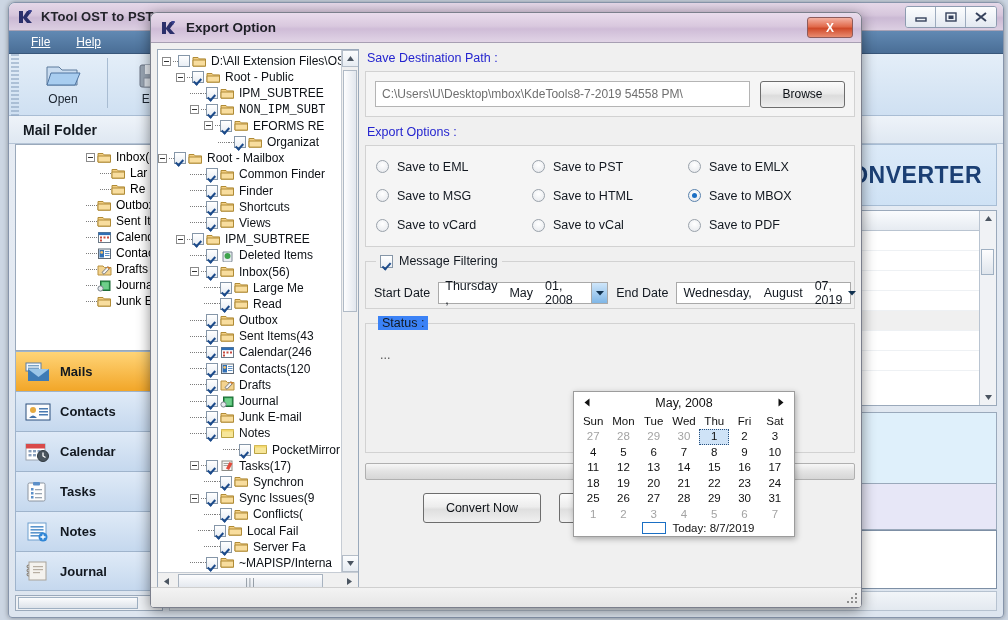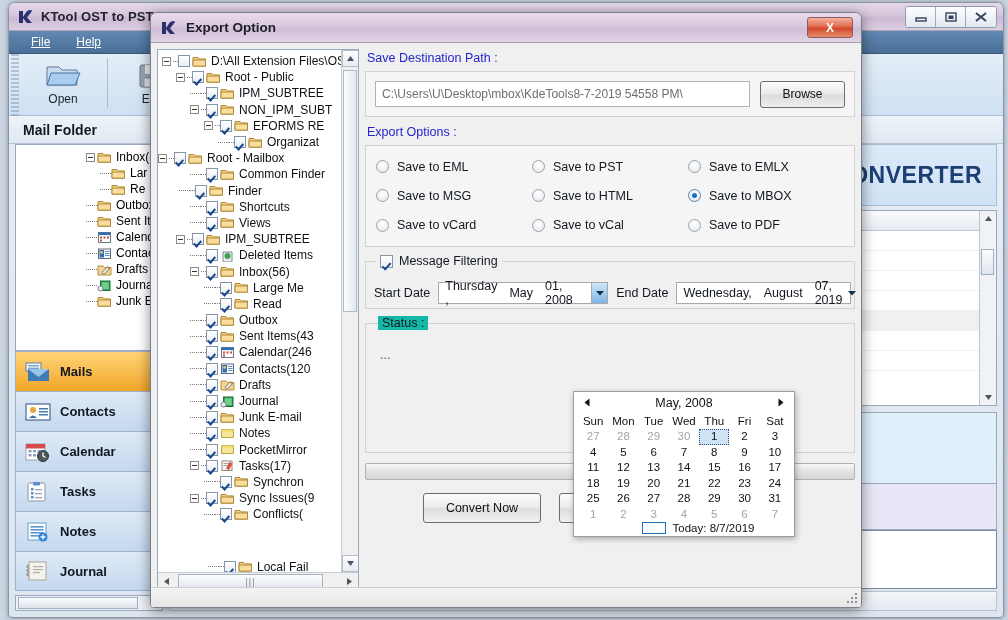--- a/index.html
+++ b/index.html
@@ -237,21 +237,21 @@
           font-size:12.5px;color:#121820;}
   .dtpick .seg{padding:0 6px;}
   .dtpick .dd{width:19px;height:20px;display:flex;align-items:center;justify-content:center;
     border-left:1px solid #a9a9a9;}
   .dtpick.focused .dd{background:linear-gradient(180deg,#cfe6fa,#7fb6e6);}
 
   #statusGroup{
     position:absolute; left:0; top:274px; right:0; height:130px;
     border:1px solid #d2d2d2;
   }
-  #statusLbl{position:absolute;left:12px;top:-8px;background:#14b8a6;padding:0 4px;
+  #statusLbl{position:absolute;left:12px;top:-8px;background:#3b82f6;padding:0 4px;
     font-size:12.5px;color:#121820;}
   #statusText{position:absolute;left:14px;top:24px;font-size:12.5px;color:#555;}
   #progBar{ position:absolute; left:0; top:414px; right:0; height:17px;
     border:1px solid #b0b0b0; border-radius:2px;
     background:linear-gradient(180deg,#f7f7f7 0%,#e3e3e3 50%,#d6d6d6 100%);}
   #btnRow{ position:absolute; left:0; top:444px; right:0; display:flex; gap:18px;
     justify-content:flex-start; padding-left:58px; }
   .dbtn{ width:118px;height:30px;border:1px solid #6d6d6d;border-radius:3px;
     background:linear-gradient(180deg,#fcfcfc 0%,#ededed 45%,#dfdfdf 55%,#f0f0f0 100%);
     display:flex;align-items:center;justify-content:center;font-size:12.5px;color:#0d1116;}
@@ -641,21 +641,21 @@
               <div class="dtrow" style="padding-left: 32px;">
                 <span class="dtexpSpacer" style="border-top: 1px dotted rgb(125, 125, 125); height: 1px; align-self: center;"></span>
                 <span style="width: 5px; height: 1px; border-top: 1px dotted rgb(125, 125, 125); flex: 0 0 auto;"></span>
                 <span class="dtchk checked"></span>
                 <svg width="15" height="13" viewBox="0 0 15 13" class="dticon">
                   <path d="M1 2.5 h5 l1.3 1.4 h6.2 v7.2 h-12.5 z" fill="#f3cf83" stroke="#b08b36"></path>
                   <path d="M1 5 h12.5 v6.1 h-12.5 z" fill="#f8dd9e" stroke="#b08b36"></path>
                 </svg>
                 <span>IPM_SUBTREE</span>
               </div>
-              <div class="dtrow" style="padding-left: 32px;">
+              <div class="dtrow" style="padding-left: 32px; font-family: Liberation Mono, monospace;">
                 <span class="dtexp"></span>
                 <span style="width: 5px; height: 1px; border-top: 1px dotted rgb(125, 125, 125); flex: 0 0 auto;"></span>
                 <span class="dtchk checked"></span>
                 <svg width="15" height="13" viewBox="0 0 15 13" class="dticon">
                   <path d="M1 2.5 h5 l1.3 1.4 h6.2 v7.2 h-12.5 z" fill="#f3cf83" stroke="#b08b36"></path>
                   <path d="M1 5 h12.5 v6.1 h-12.5 z" fill="#f8dd9e" stroke="#b08b36"></path>
                 </svg>
                 <span>NON_IPM_SUBT</span>
               </div>
               <div class="dtrow" style="padding-left: 46px;">
@@ -691,21 +691,21 @@
               <div class="dtrow" style="padding-left: 32px;">
                 <span class="dtexpSpacer" style="border-top: 1px dotted rgb(125, 125, 125); height: 1px; align-self: center;"></span>
                 <span style="width: 5px; height: 1px; border-top: 1px dotted rgb(125, 125, 125); flex: 0 0 auto;"></span>
                 <span class="dtchk checked"></span>
                 <svg width="15" height="13" viewBox="0 0 15 13" class="dticon">
                   <path d="M1 2.5 h5 l1.3 1.4 h6.2 v7.2 h-12.5 z" fill="#f3cf83" stroke="#b08b36"></path>
                   <path d="M1 5 h12.5 v6.1 h-12.5 z" fill="#f8dd9e" stroke="#b08b36"></path>
                 </svg>
                 <span>Common Finder</span>
               </div>
-              <div class="dtrow" style="padding-left: 21px;">
+              <div class="dtrow" style="padding-left: 32px;">
                 <span class="dtexpSpacer" style="border-top: 1px dotted rgb(125, 125, 125); height: 1px; align-self: center;"></span>
                 <span style="width: 5px; height: 1px; border-top: 1px dotted rgb(125, 125, 125); flex: 0 0 auto;"></span>
                 <span class="dtchk checked"></span>
                 <svg width="15" height="13" viewBox="0 0 15 13" class="dticon">
                   <path d="M1 2.5 h5 l1.3 1.4 h6.2 v7.2 h-12.5 z" fill="#f3cf83" stroke="#b08b36"></path>
                   <path d="M1 5 h12.5 v6.1 h-12.5 z" fill="#f8dd9e" stroke="#b08b36"></path>
                 </svg>
                 <span>Finder</span>
               </div>
               <div class="dtrow" style="padding-left: 32px;">
@@ -865,21 +865,21 @@
               <div class="dtrow" style="padding-left: 32px;">
                 <span class="dtexpSpacer" style="border-top: 1px dotted rgb(125, 125, 125); height: 1px; align-self: center;"></span>
                 <span style="width: 5px; height: 1px; border-top: 1px dotted rgb(125, 125, 125); flex: 0 0 auto;"></span>
                 <span class="dtchk checked"></span>
                 <svg width="15" height="13" viewBox="0 0 15 13" class="dticon">
                   <path d="M1.5 2.5 h12 v8 h-12 z" fill="#f7e699" stroke="#b9a242"></path>
                   <path d="M1.5 2.5 h12 v2 h-12 z" fill="#f3d76b"></path>
                 </svg>
                 <span>Notes</span>
               </div>
-              <div class="dtrow" style="padding-left: 32px;">
+              <div class="dtrow" style="padding-left: 32px; justify-content: flex-end;">
                 <span class="dtexpSpacer" style="border-top: 1px dotted rgb(125, 125, 125); height: 1px; align-self: center;"></span>
                 <span style="width: 5px; height: 1px; border-top: 1px dotted rgb(125, 125, 125); flex: 0 0 auto;"></span>
                 <span class="dtchk checked"></span>
                 <svg width="15" height="13" viewBox="0 0 15 13" class="dticon">
                   <path d="M1.5 2.5 h12 v8 h-12 z" fill="#f7e699" stroke="#b9a242"></path>
                   <path d="M1.5 2.5 h12 v2 h-12 z" fill="#f3d76b"></path>
                 </svg>
                 <span>PocketMirror</span>
               </div>
               <div class="dtrow" style="padding-left: 32px;">
@@ -919,21 +919,21 @@
               <div class="dtrow" style="padding-left: 46px;">
                 <span class="dtexpSpacer" style="border-top: 1px dotted rgb(125, 125, 125); height: 1px; align-self: center;"></span>
                 <span style="width: 5px; height: 1px; border-top: 1px dotted rgb(125, 125, 125); flex: 0 0 auto;"></span>
                 <span class="dtchk checked"></span>
                 <svg width="15" height="13" viewBox="0 0 15 13" class="dticon">
                   <path d="M1 2.5 h5 l1.3 1.4 h6.2 v7.2 h-12.5 z" fill="#f3cf83" stroke="#b08b36"></path>
                   <path d="M1 5 h12.5 v6.1 h-12.5 z" fill="#f8dd9e" stroke="#b08b36"></path>
                 </svg>
                 <span>Conflicts(</span>
               </div>
-              <div class="dtrow" style="padding-left: 50px; margin-top: 36px;">
+              <div class="dtrow" style="padding-left: 40px;">
                 <span class="dtexpSpacer" style="border-top: 1px dotted rgb(125, 125, 125); height: 1px; align-self: center;"></span>
                 <span style="width: 5px; height: 1px; border-top: 1px dotted rgb(125, 125, 125); flex: 0 0 auto;"></span>
                 <span class="dtchk checked"></span>
                 <svg width="15" height="13" viewBox="0 0 15 13" class="dticon">
                   <path d="M1 2.5 h5 l1.3 1.4 h6.2 v7.2 h-12.5 z" fill="#f3cf83" stroke="#b08b36"></path>
                   <path d="M1 5 h12.5 v6.1 h-12.5 z" fill="#f8dd9e" stroke="#b08b36"></path>
                 </svg>
                 <span>Local Fail</span>
               </div>
               <div class="dtrow" style="padding-left: 46px;">

